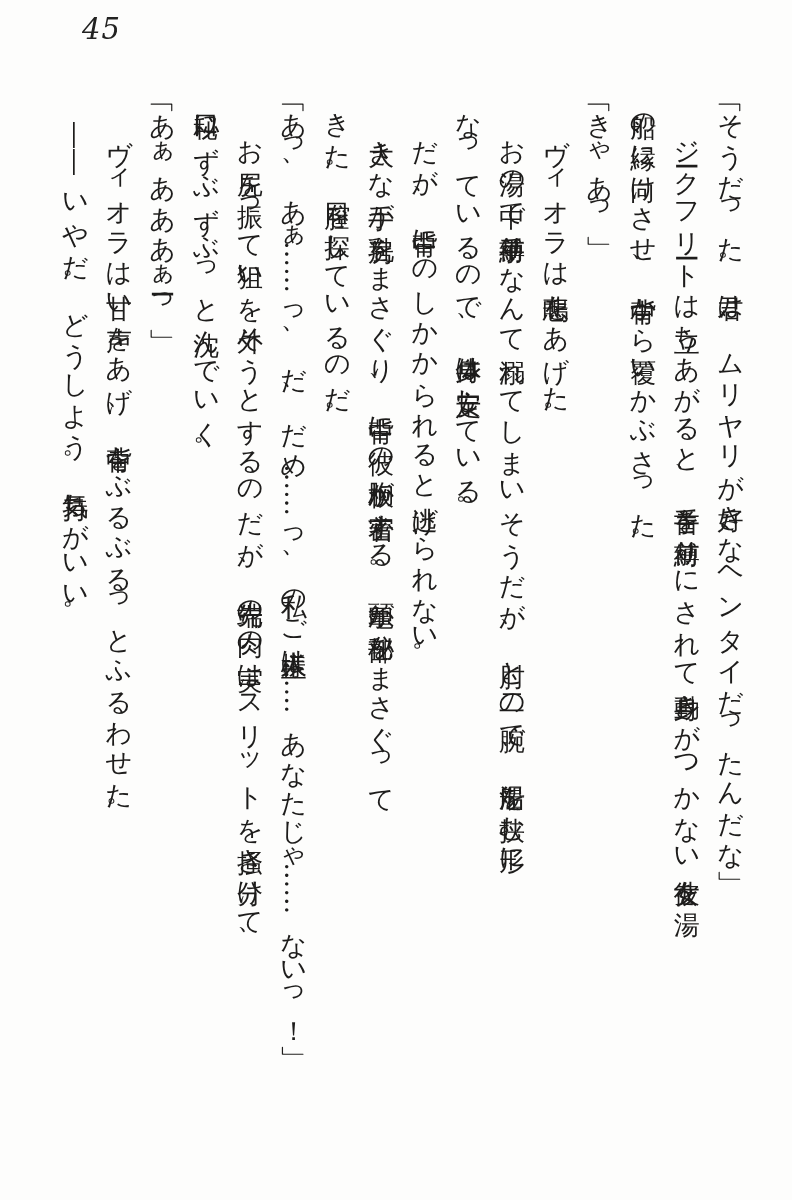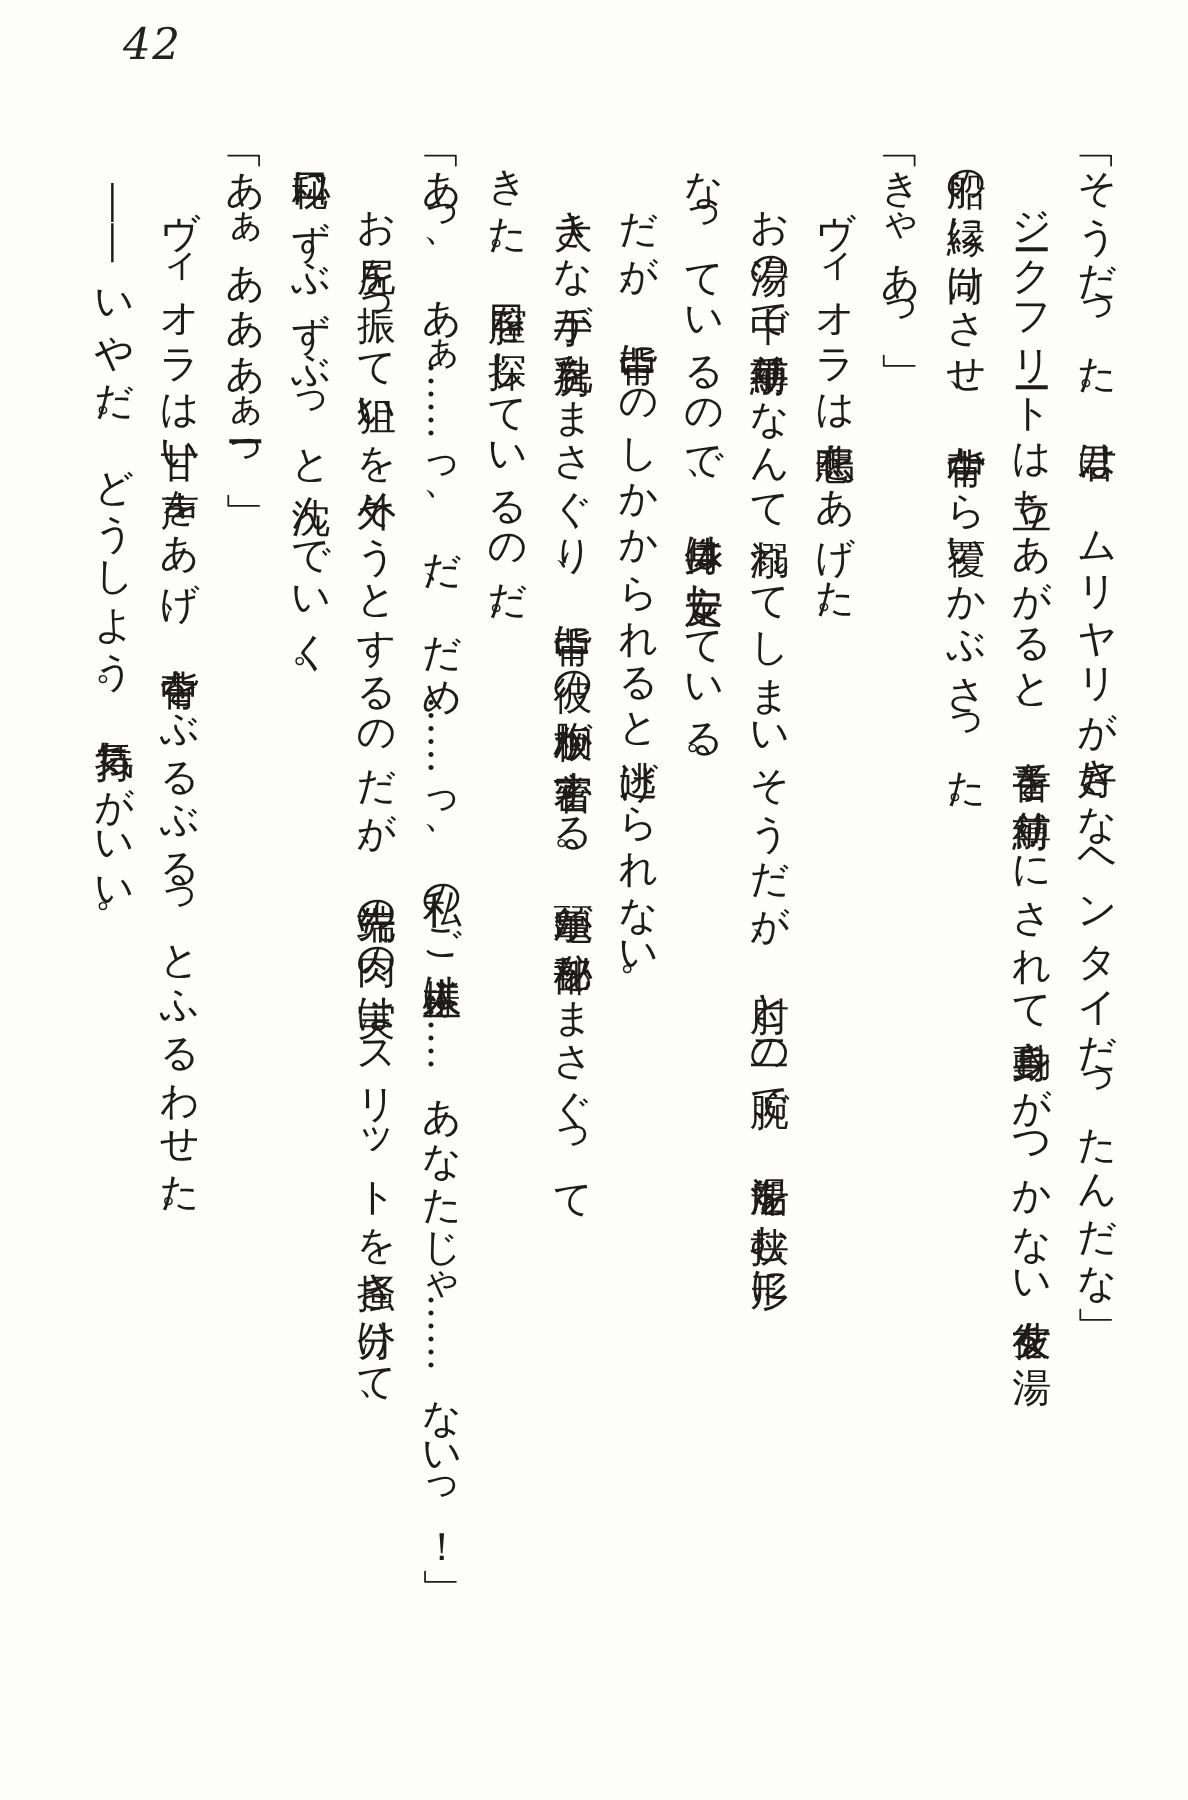--- a/index.html
+++ b/index.html
@@ -51,21 +51,21 @@
   }
   
   .line.tight {
     letter-spacing: 0;
   }
 </style>
 </head>
 <body>
 
 <div class="page">
-  <div class="page-number">42</div>
+  <div class="page-number">45</div>
 
   <div class="text-block">
 
   <div class="line">「そうだった。君は、ムリヤリが好きなヘンタイだったんだな」</div>
       <div class="line indent">ジークフリートは立ちあがると、手首を前縛りにされて身動きがつかない彼女を湯</div>
       <div class="line">船の縁に向けさせ、背中から覆いかぶさった。</div>
       <div class="line">「きゃあっ」</div>
       <div class="line indent">ヴィオラは悲鳴をあげた。</div>
       <div class="line indent">お湯の中で前手縛りなんて溺れてしまいそうだが、肘と二の腕で、湯船を挟む形に</div>
       <div class="line">なっているので、身体は安定している。</div>

